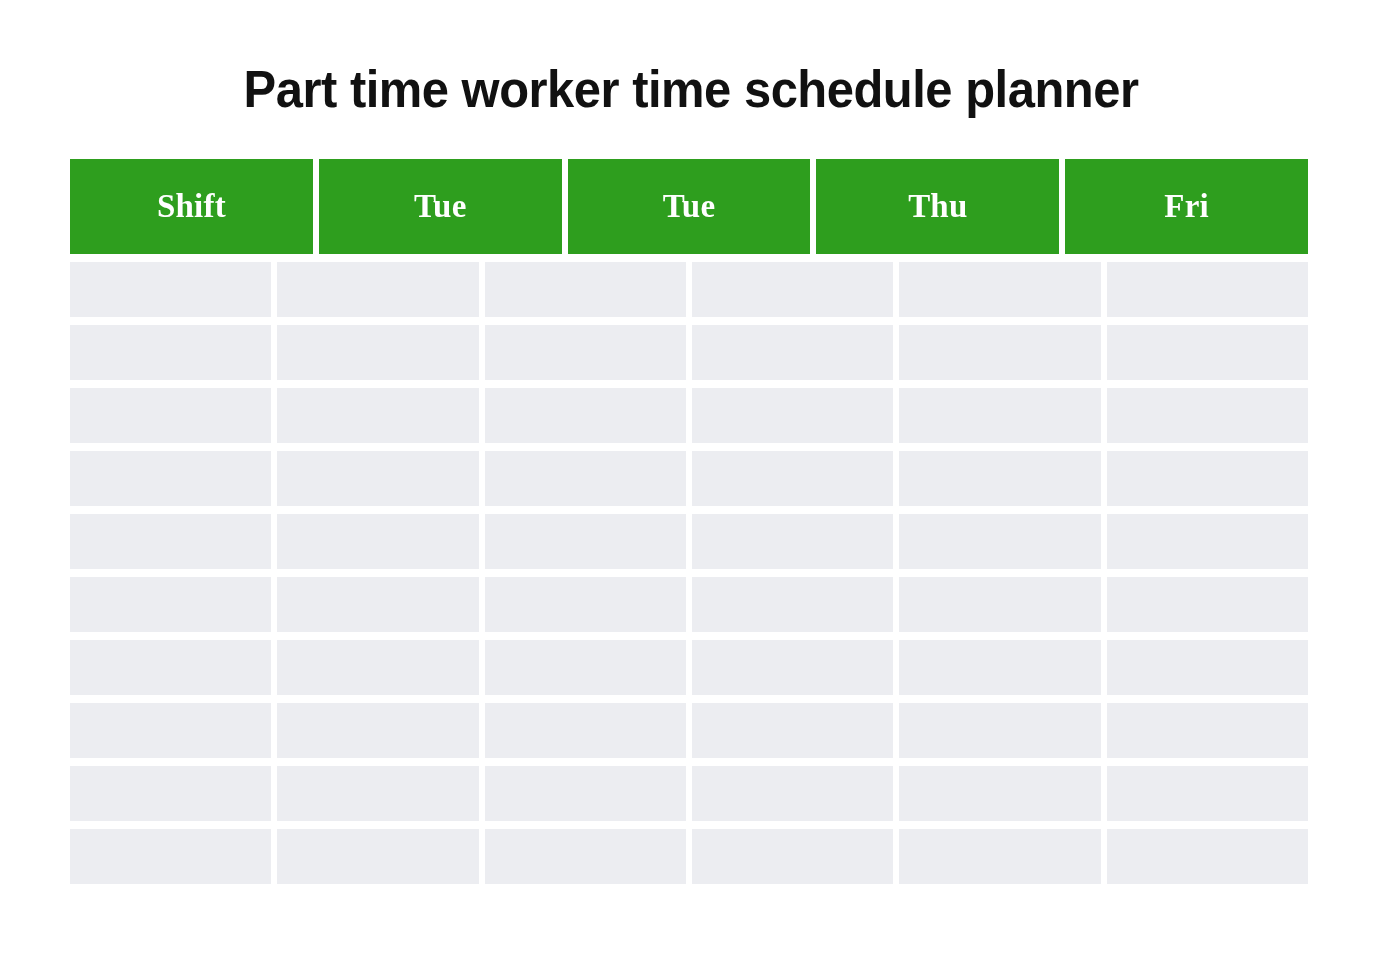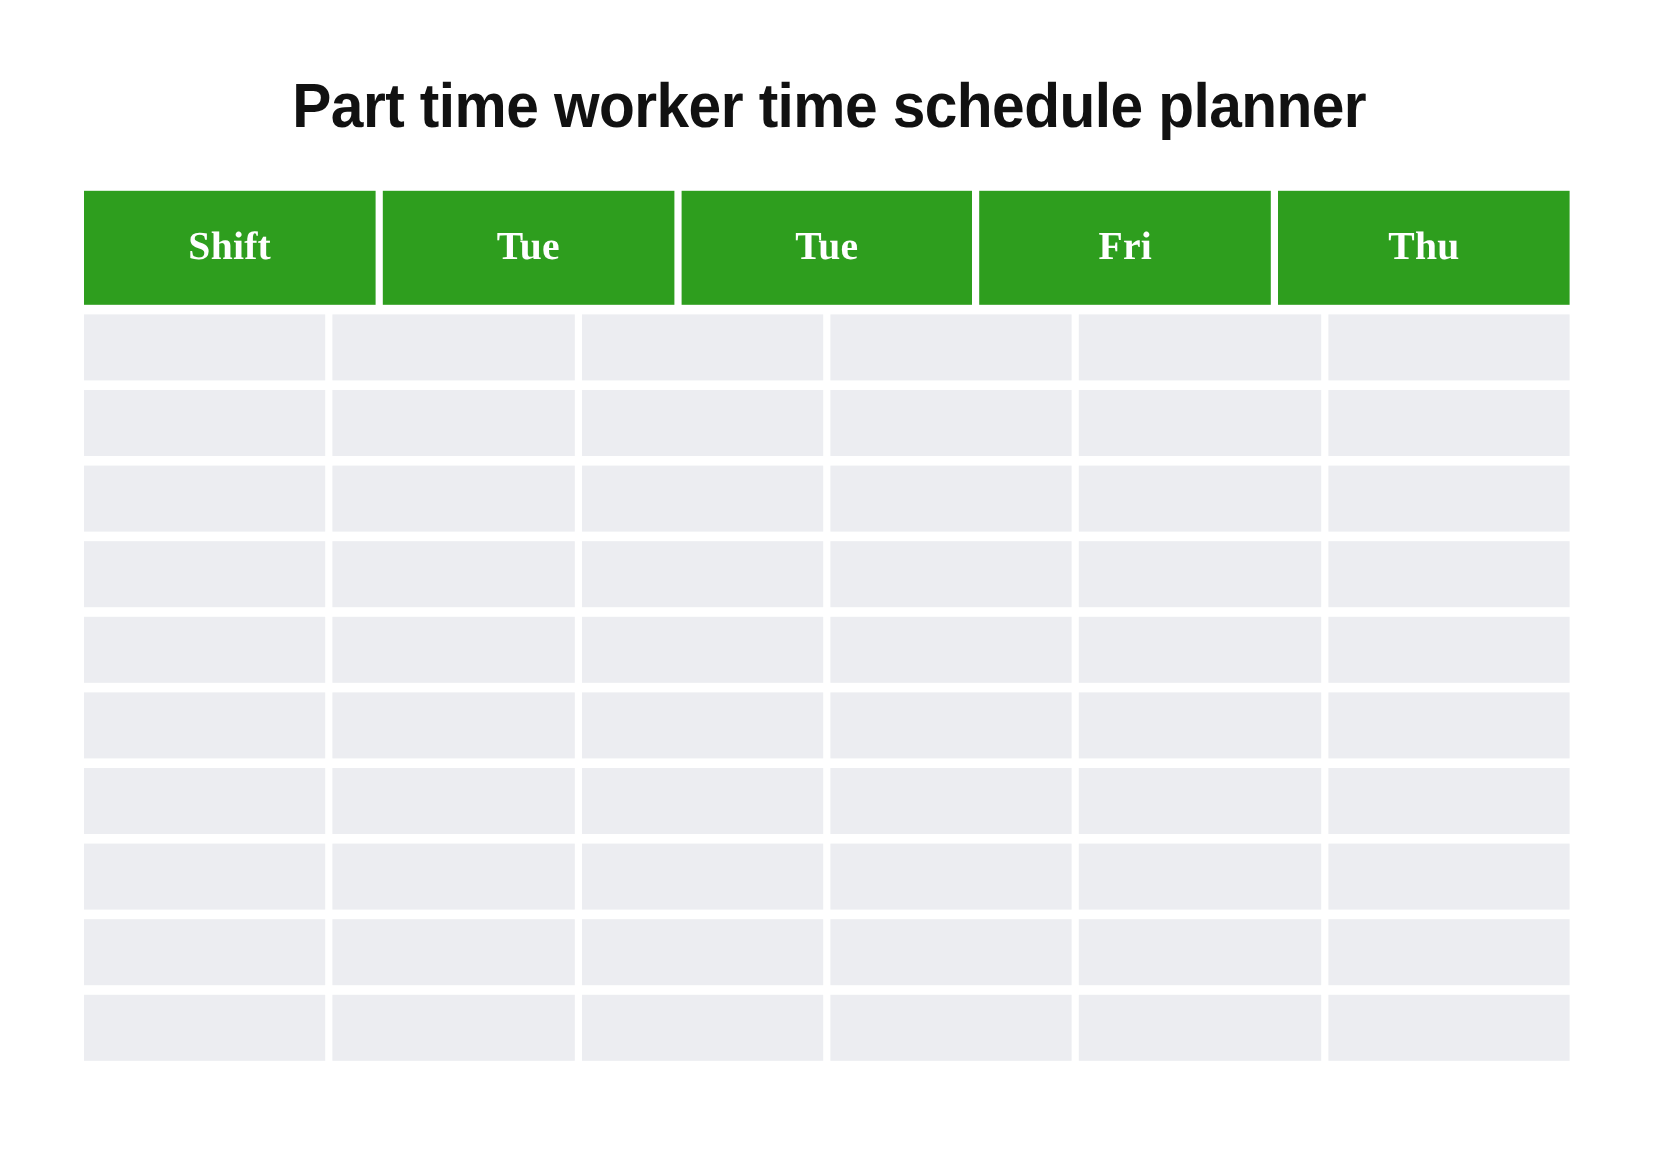--- a/index.html
+++ b/index.html
@@ -111,25 +111,25 @@
     <div class="header-cell">
           <span>Shift</span>
         </div>
         <div class="header-cell">
           <span>Tue</span>
         </div>
         <div class="header-cell">
           <span>Tue</span>
         </div>
         <div class="header-cell">
+          <span>Thu</span>
+        </div>
+        <div class="header-cell">
           <span>Fri</span>
         </div>
-        <div class="header-cell">
-          <span>Thu</span>
-        </div>
       </div>
 
     <div class="table-body">
 
     <div class="table-row">
           <div class="body-cell"></div>
           <div class="body-cell"></div>
           <div class="body-cell"></div>
           <div class="body-cell"></div>
           <div class="body-cell"></div>

